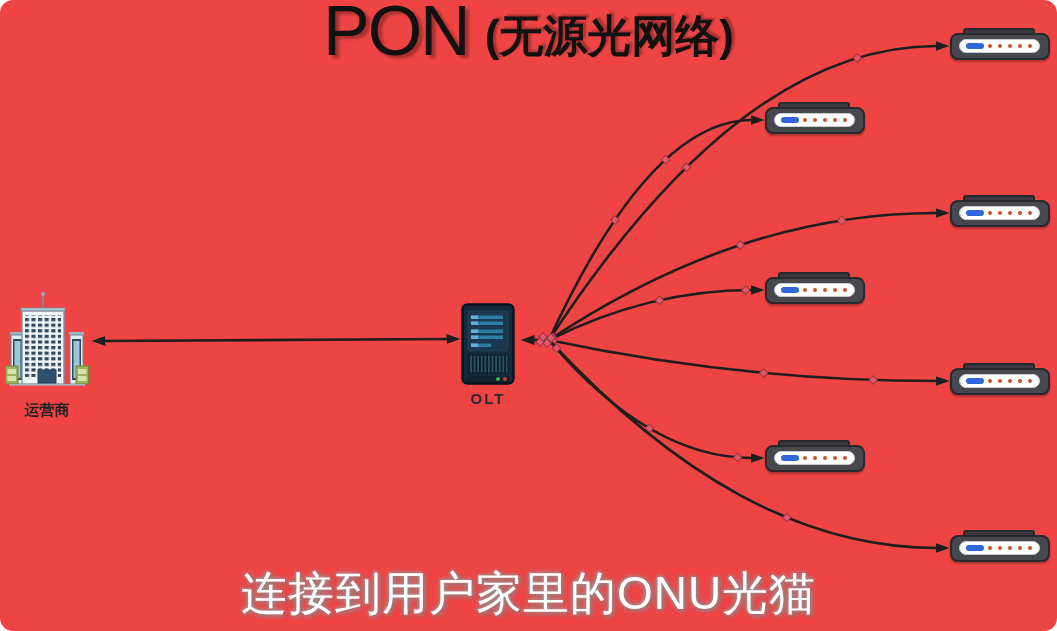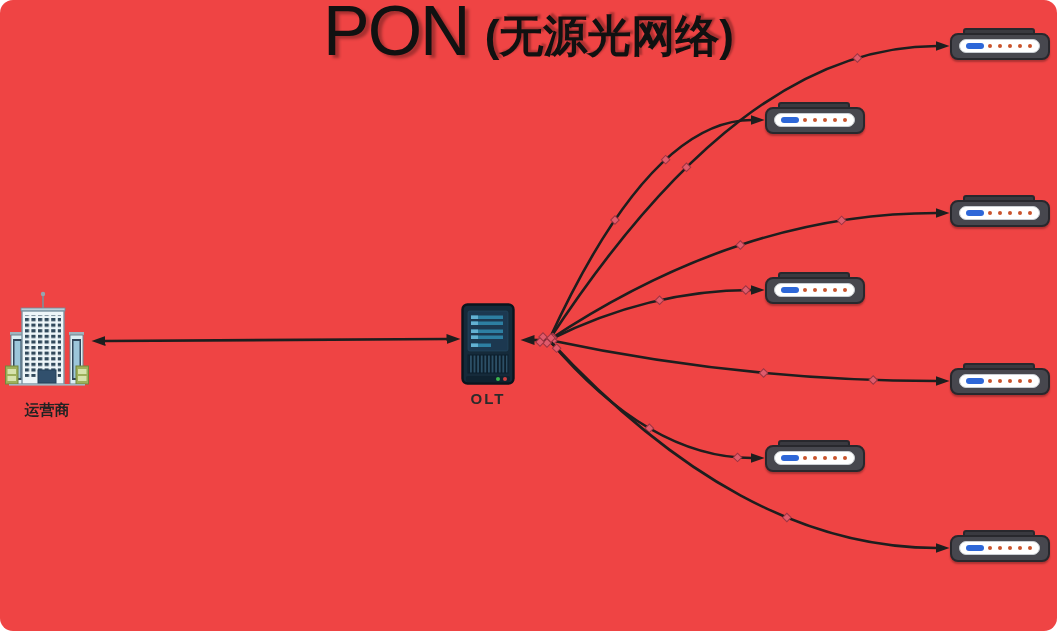--- a/index.html
+++ b/index.html
@@ -273,13 +273,14 @@
               <span class="onu-dot"></span>
               <span class="onu-dot"></span>
               <span class="onu-dot"></span>
               <span class="onu-dot"></span>
             </span>
         </div>
       </div>
     </div>
     </div>
 
+  <div class="caption">连接到用户家里的ONU光猫</div>
 </div>
 
 </body></html>

